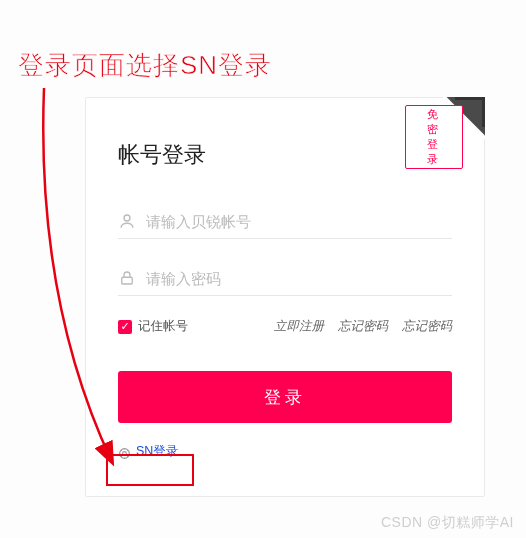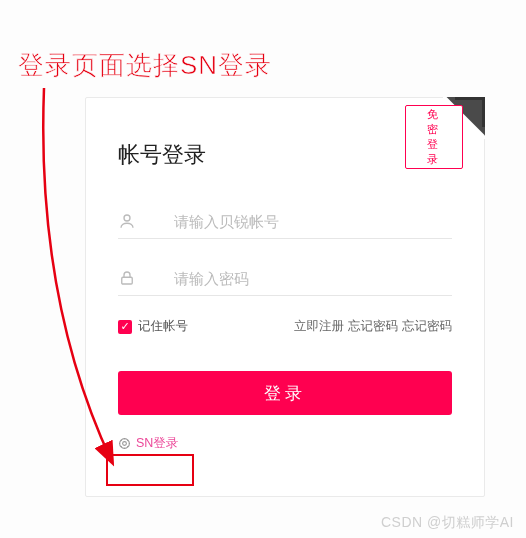--- a/index.html
+++ b/index.html
@@ -72,21 +72,20 @@
     font-weight: 500;
     margin-top: 18px;
     margin-bottom: 34px;
   }
   .input-row {
     display: flex;
     align-items: center;
     border-bottom: 1px solid #e6e6e6;
     padding: 8px 0;
     margin-bottom: 22px;
-    gap: 28px;
   }
   .input-icon {
     width: 18px;
     height: 18px;
     margin-right: 10px;
     flex-shrink: 0;
   }
   .input-field {
     border: none;
     outline: none;
@@ -115,41 +114,42 @@
     background: #ff0050;
     color: #fff;
     font-size: 11px;
     display: flex;
     align-items: center;
     justify-content: center;
     border-radius: 2px;
   }
   .links-group {
     display: flex;
-    gap: 4px;
+    gap: 14px;
+    font-style: italic;
   }
   .links-group span { color: #666; cursor: pointer; }
   .login-btn {
     width: 100%;
-    height: 44px;
+    height: 52px;
     background: #ff0050;
     color: #fff;
     border: none;
     font-size: 17px;
     letter-spacing: 4px;
     border-radius: 3px;
     cursor: pointer;
   }
   .sn-row {
     margin-top: 20px;
     display: flex;
-    align-items: center;
+    align-items: flex-end;
     gap: 5px;
     font-size: 12.5px;
-    color: #ec4899;
+    color: #1d4ed8;
   }
   .gear-icon { width: 13px; height: 13px; }
   .highlight-box {
     position: absolute;
     border: 2.5px solid #e60012;
     top: 454px;
     left: 106px;
     width: 88px;
     height: 32px;
     z-index: 18;

